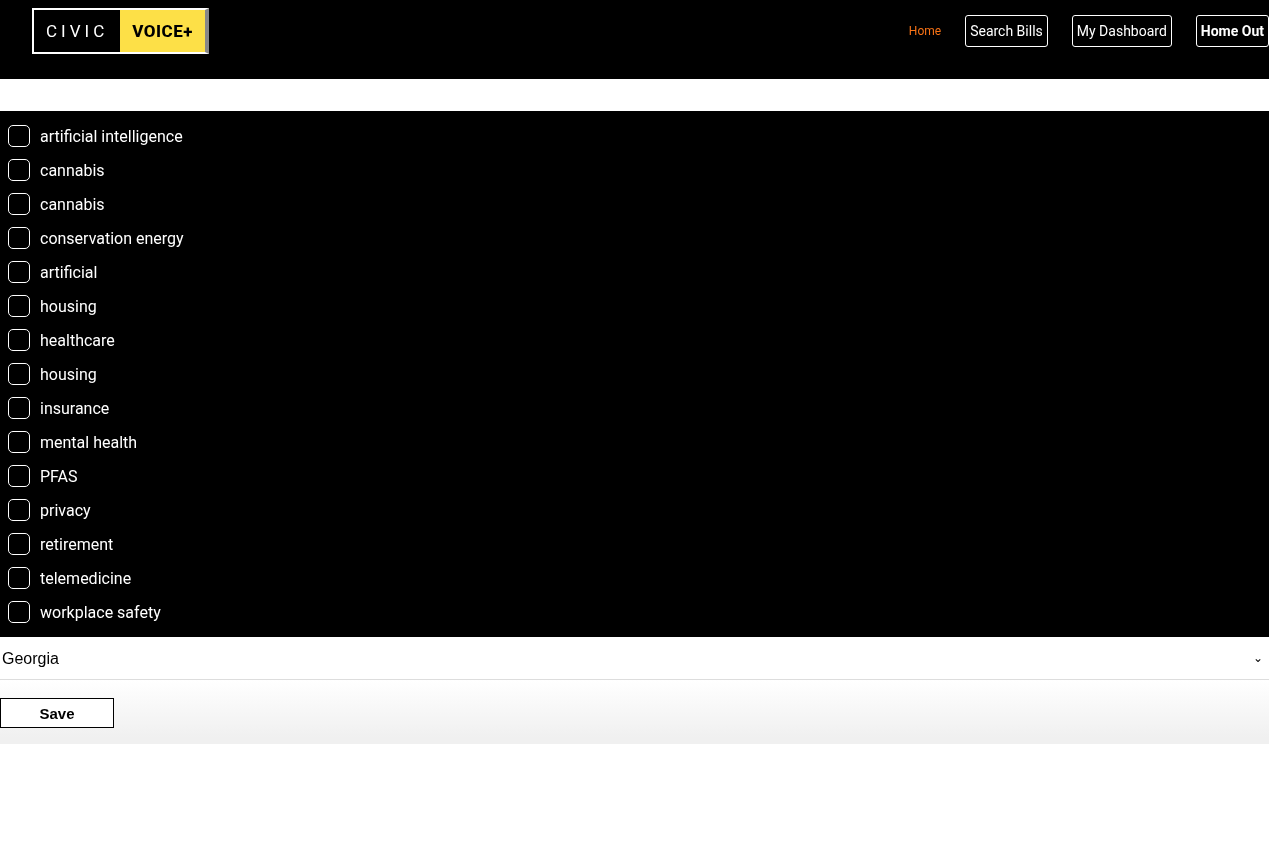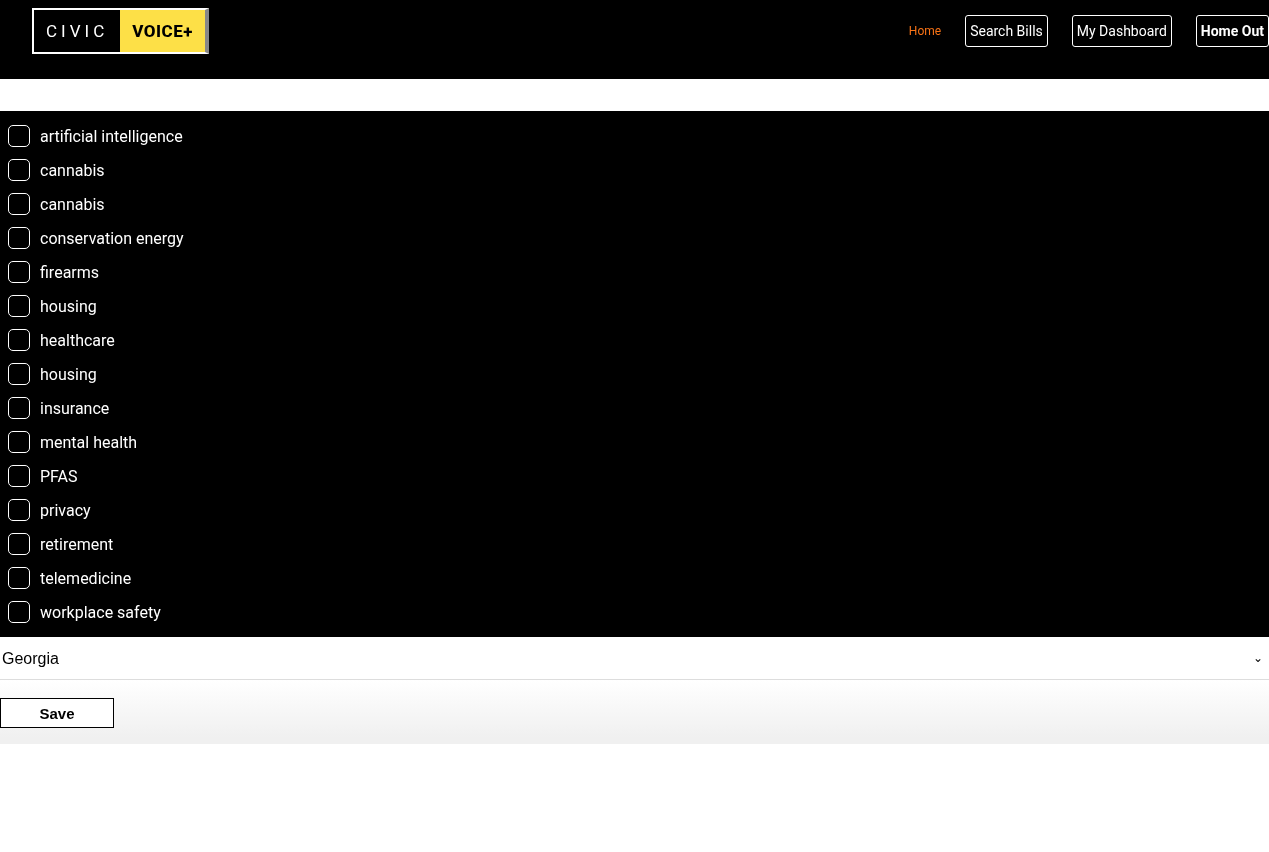--- a/index.html
+++ b/index.html
@@ -179,21 +179,21 @@
   <div class="check-row">
     <div class="checkbox"></div>
     <span class="check-label">cannabis</span>
   </div>
   <div class="check-row">
     <div class="checkbox"></div>
     <span class="check-label">conservation energy</span>
   </div>
   <div class="check-row">
     <div class="checkbox"></div>
-    <span class="check-label">firearms</span>
+    <span class="check-label">artificial</span>
   </div>
   <div class="check-row">
     <div class="checkbox"></div>
     <span class="check-label">housing</span>
   </div>
   <div class="check-row">
     <div class="checkbox"></div>
     <span class="check-label">healthcare</span>
   </div>
   <div class="check-row">

